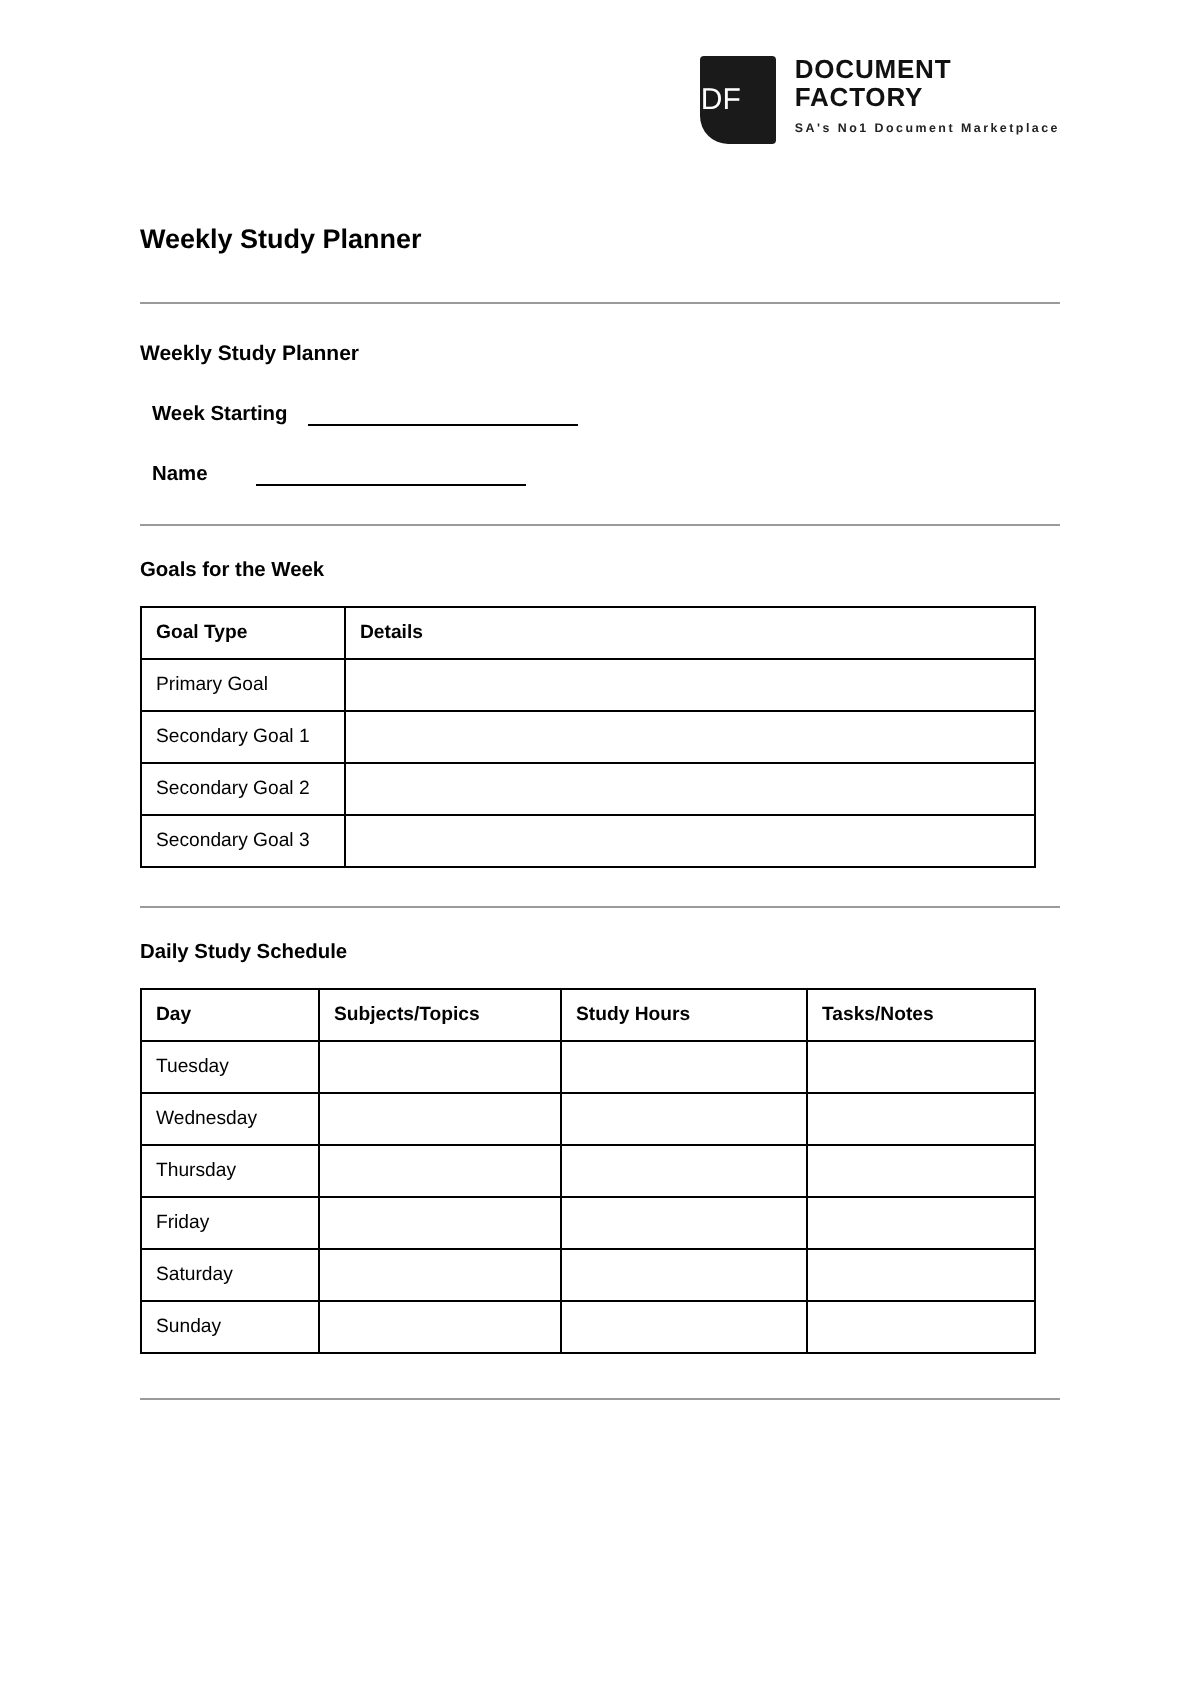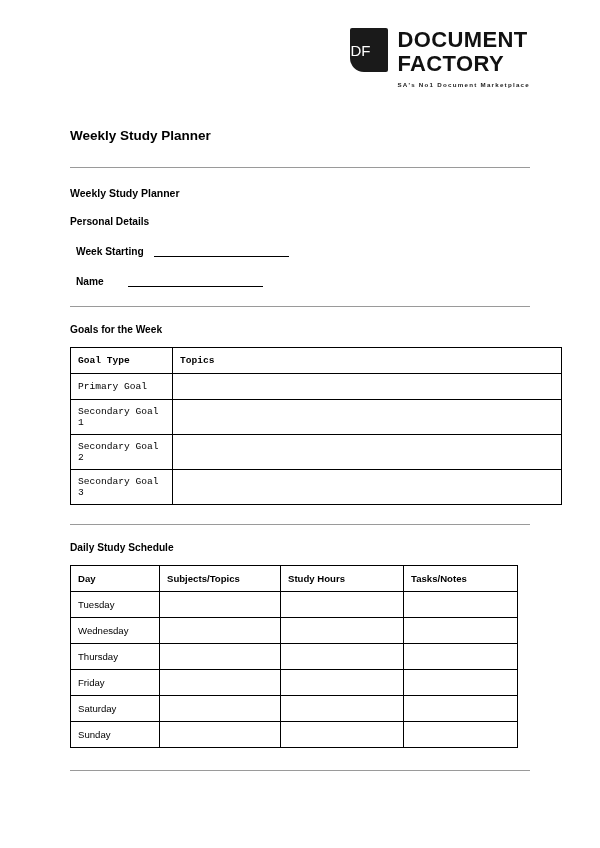--- a/index.html
+++ b/index.html
@@ -55,21 +55,21 @@
     letter-spacing: 0px;
     line-height: 1;
     font-family: "Liberation Sans", sans-serif;
   }
   .logo-text {
     display: flex;
     flex-direction: column;
     justify-content: flex-start;
   }
   .logo-line1, .logo-line2 {
-    font-size: 22px;
+    font-size: 13px;
     font-weight: bold;
     letter-spacing: 0.4px;
     line-height: 1.08;
     color: #111;
   }
   .logo-tag {
     font-size: 6.2px;
     letter-spacing: 1.25px;
     color: #222;
     margin-top: 5px;
@@ -143,21 +143,21 @@
     vertical-align: middle;
     height: 13px;
   }
   table th {
     font-weight: bold;
   }
   .goals-table col.c1 { width: 102px; }
   .sched-table col.s1 { width: 89px; }
   .sched-table col.s2 { width: 121px; }
   .sched-table col.s3 { width: 123px; }
-  .goals-table { width: 492px; font-family: Liberation Mono, monospace; }
+  .goals-table { width: 448px; }
   .sched-table { width: 448px; }
   .cell-empty { height: 13px; }
 
   hr.rule.tight { margin-top: 19px; }
   hr.rule.last { margin-top: 22px; }
 </style>
 </head>
 <body>
 
 <div class="page">
@@ -174,21 +174,20 @@
       </div>
     </div>
   </div>
 
   <div class="doc-title">Weekly Study Planner</div>
 
   <hr class="rule">
 
   <div class="section-head">Weekly Study Planner</div>
 
-  <div class="sub-head">Personal Details</div>
 
   <div class="field-row week">
     <span class="field-label">Week Starting</span>
     <span class="field-line"></span>
   </div>
 
   <div class="field-row">
     <span class="field-label">Name</span>
     <span class="field-line"></span>
   </div>
@@ -198,21 +197,21 @@
   <div class="sub-head">Goals for the Week</div>
 
   <table class="goals-table">
     <colgroup>
         <col class="c1">
         <col>
       </colgroup>
     <thead>
       <tr>
         <th>Goal Type</th>
-        <th>Topics</th>
+        <th>Details</th>
       </tr>
     </thead>
     <tbody>
       <tr>
         <td>Primary Goal</td>
         <td class="cell-empty"></td>
       </tr>
       <tr>
         <td>Secondary Goal 1</td>
         <td class="cell-empty"></td>

